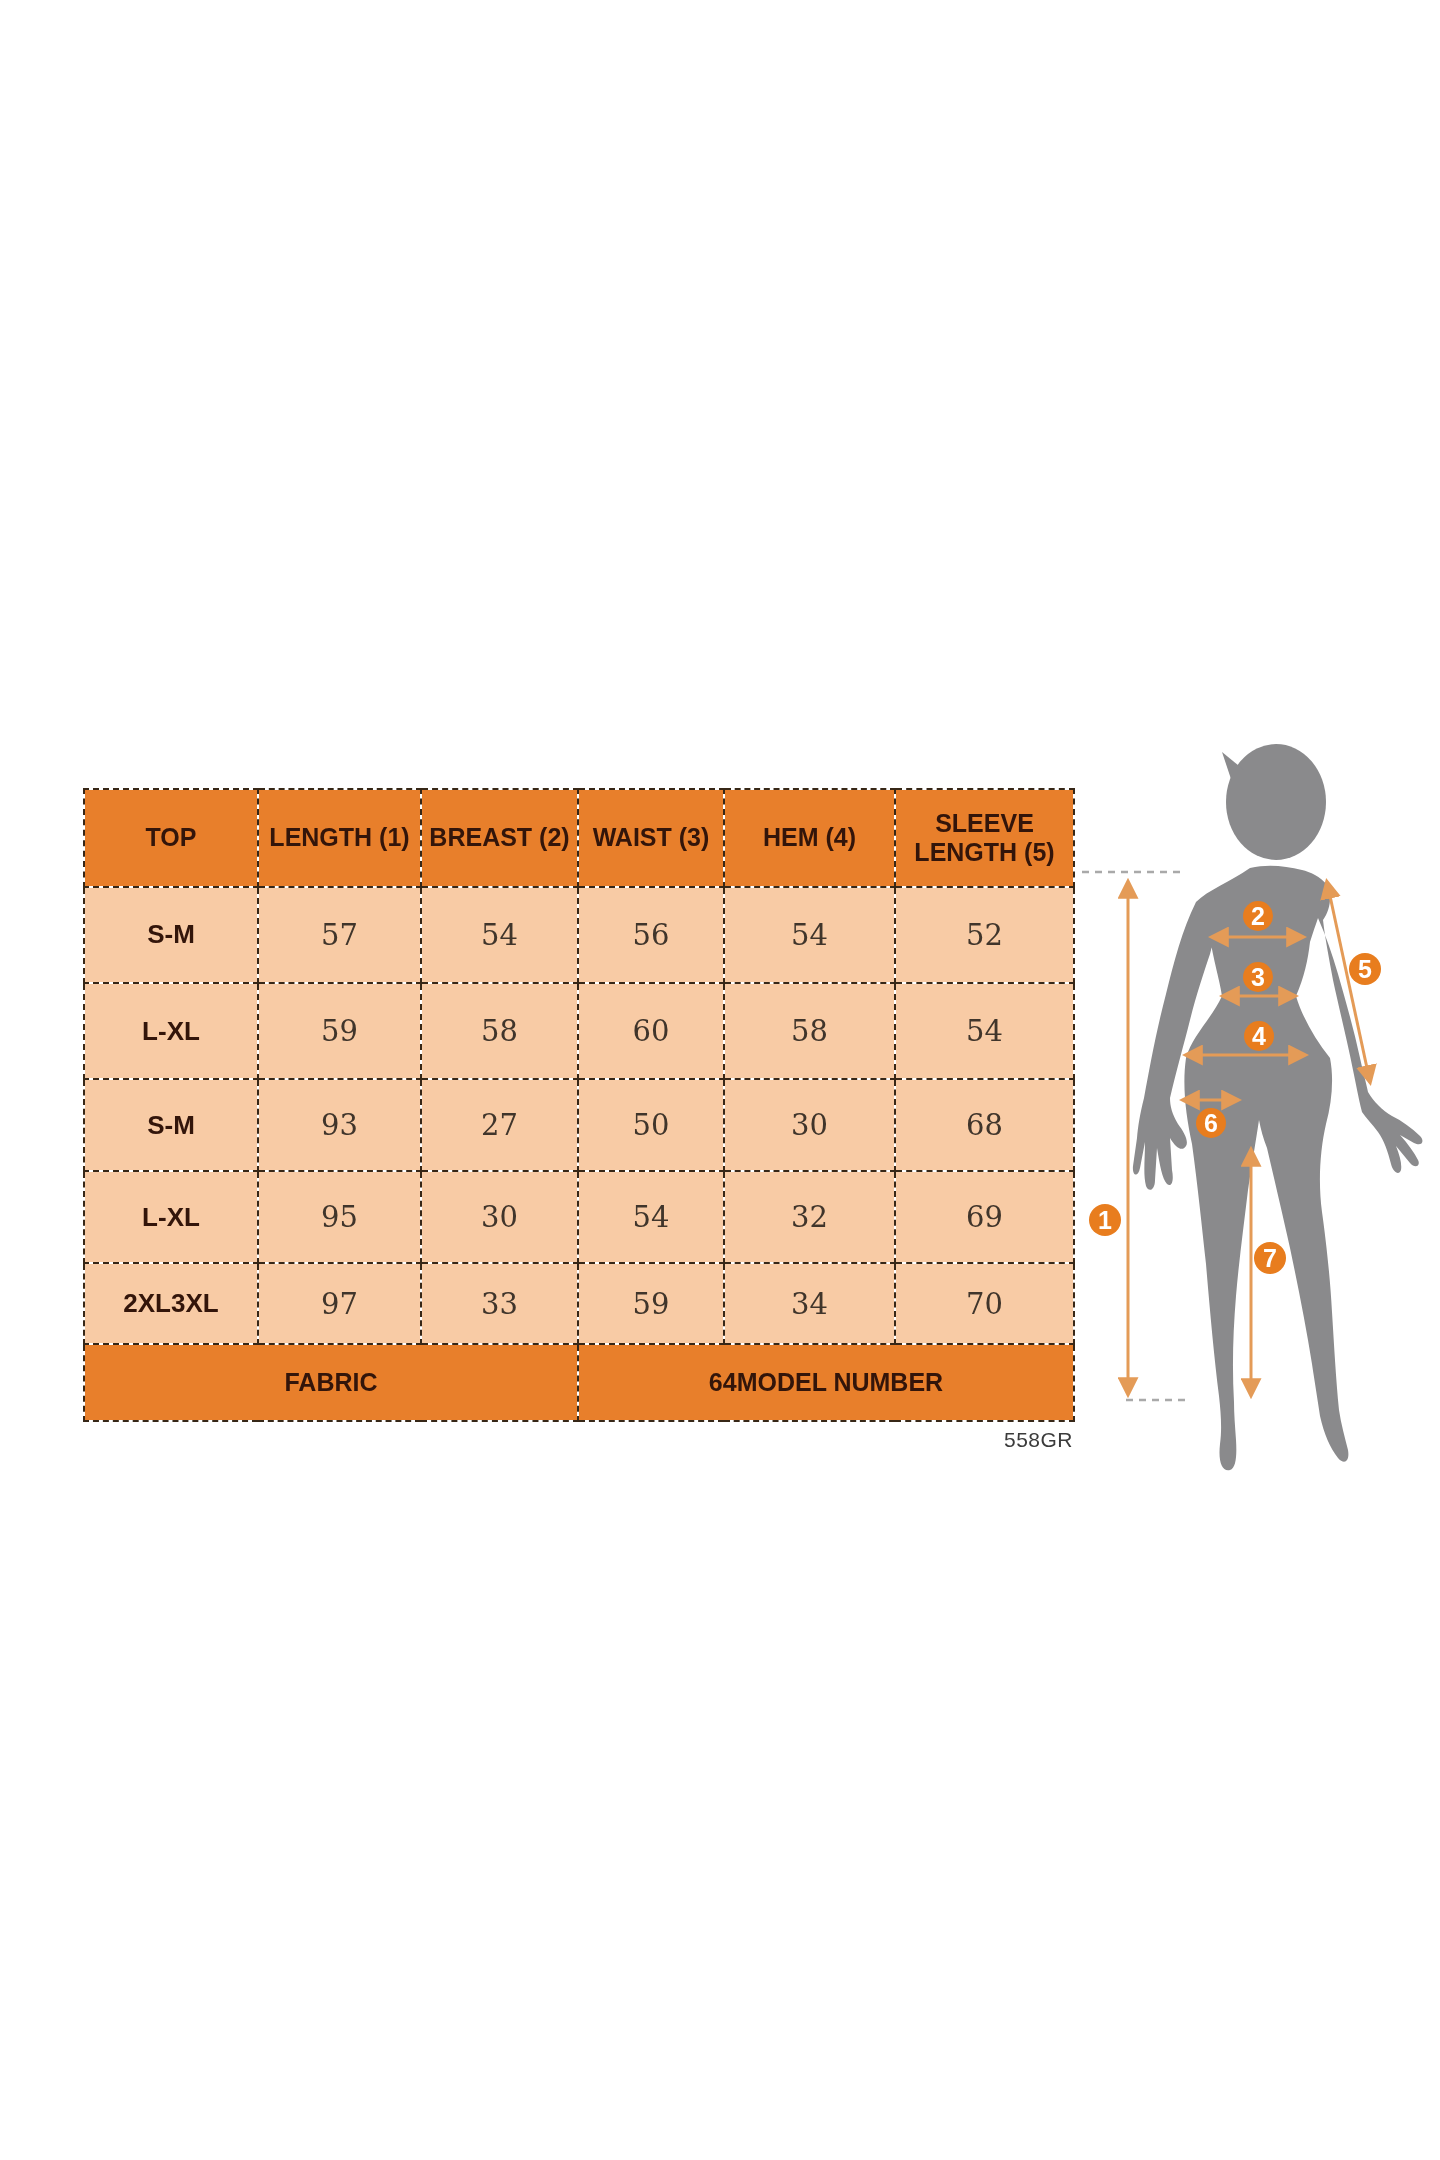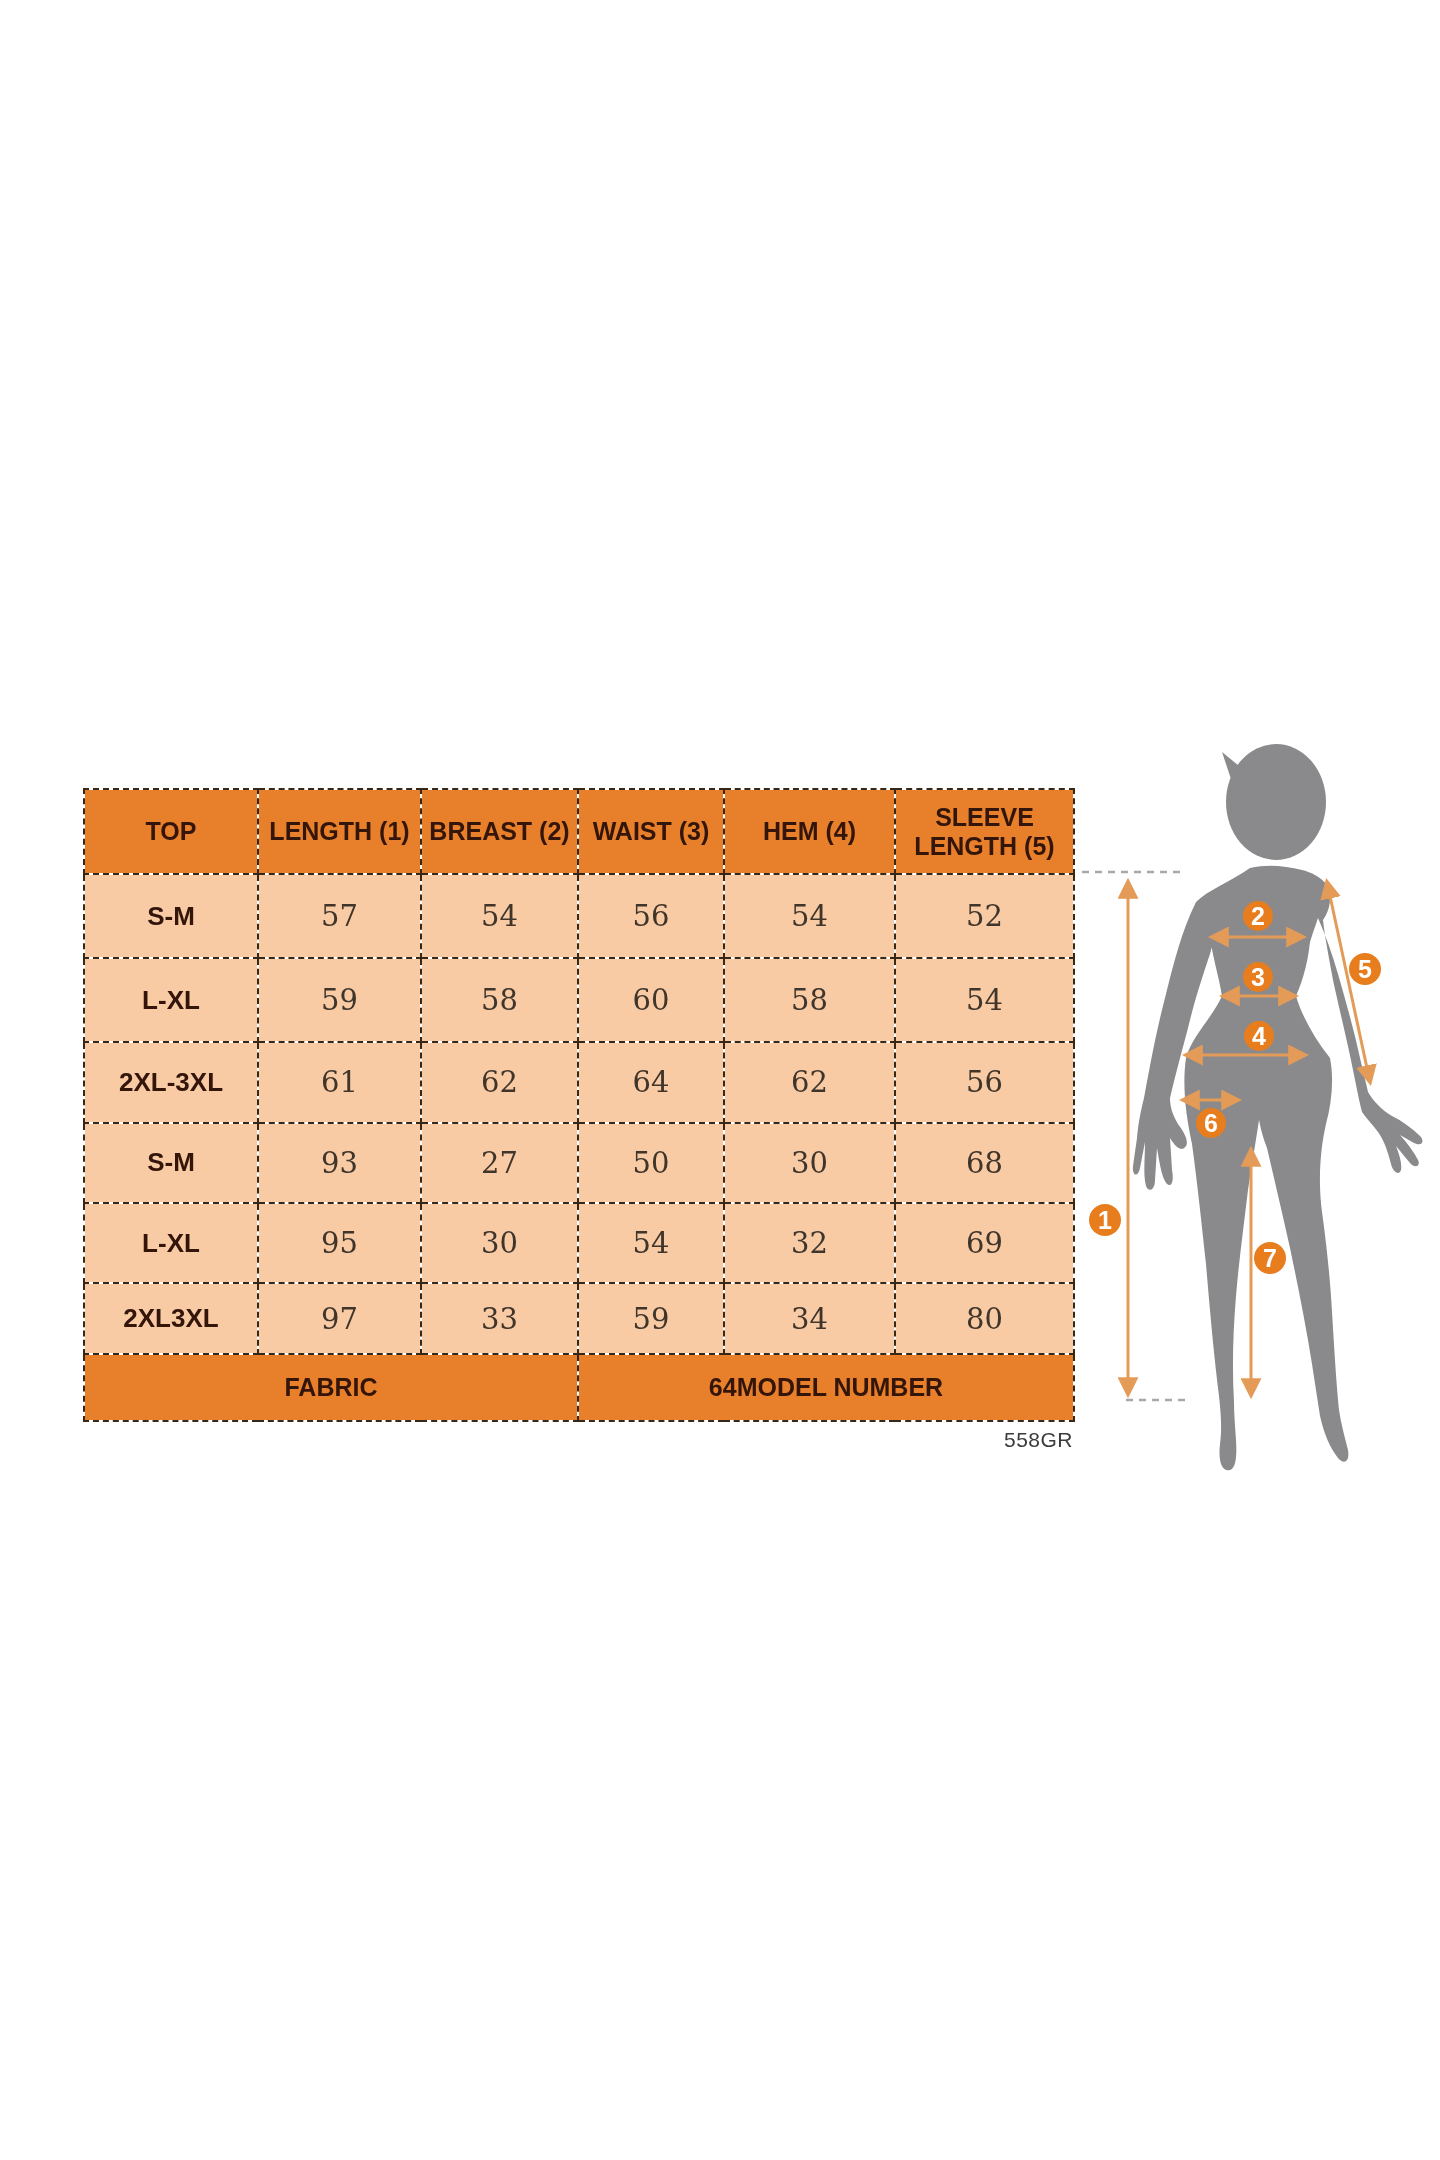--- a/index.html
+++ b/index.html
@@ -93,28 +93,20 @@
       </tr>
       <tr style="height:69px">
         <td class="lbl">L-XL</td>
         <td class="val">59</td>
         <td class="val">58</td>
         <td class="val">60</td>
         <td class="val">58</td>
         <td class="val">54</td>
       </tr>
       <tr style="height:66px">
-        <td class="lbl">2XL-3XL</td>
-        <td class="val">61</td>
-        <td class="val">62</td>
-        <td class="val">64</td>
-        <td class="val">62</td>
-        <td class="val">56</td>
-      </tr>
-      <tr style="height:66px">
         <td class="lbl">S-M</td>
         <td class="val">93</td>
         <td class="val">27</td>
         <td class="val">50</td>
         <td class="val">30</td>
         <td class="val">68</td>
       </tr>
       <tr style="height:66px">
         <td class="lbl">L-XL</td>
         <td class="val">95</td>
@@ -122,21 +114,21 @@
         <td class="val">54</td>
         <td class="val">32</td>
         <td class="val">69</td>
       </tr>
       <tr style="height:58px">
         <td class="lbl">2XL3XL</td>
         <td class="val">97</td>
         <td class="val">33</td>
         <td class="val">59</td>
         <td class="val">34</td>
-        <td class="val">80</td>
+        <td class="val">70</td>
       </tr>
       <tr style="height:55px">
         <td class="hdr" colspan="3">FABRIC</td>
         <td class="hdr" colspan="3">64MODEL NUMBER</td>
       </tr>
     </tbody>
   </table>
 
   <div id="footnote">558GR</div>
 

